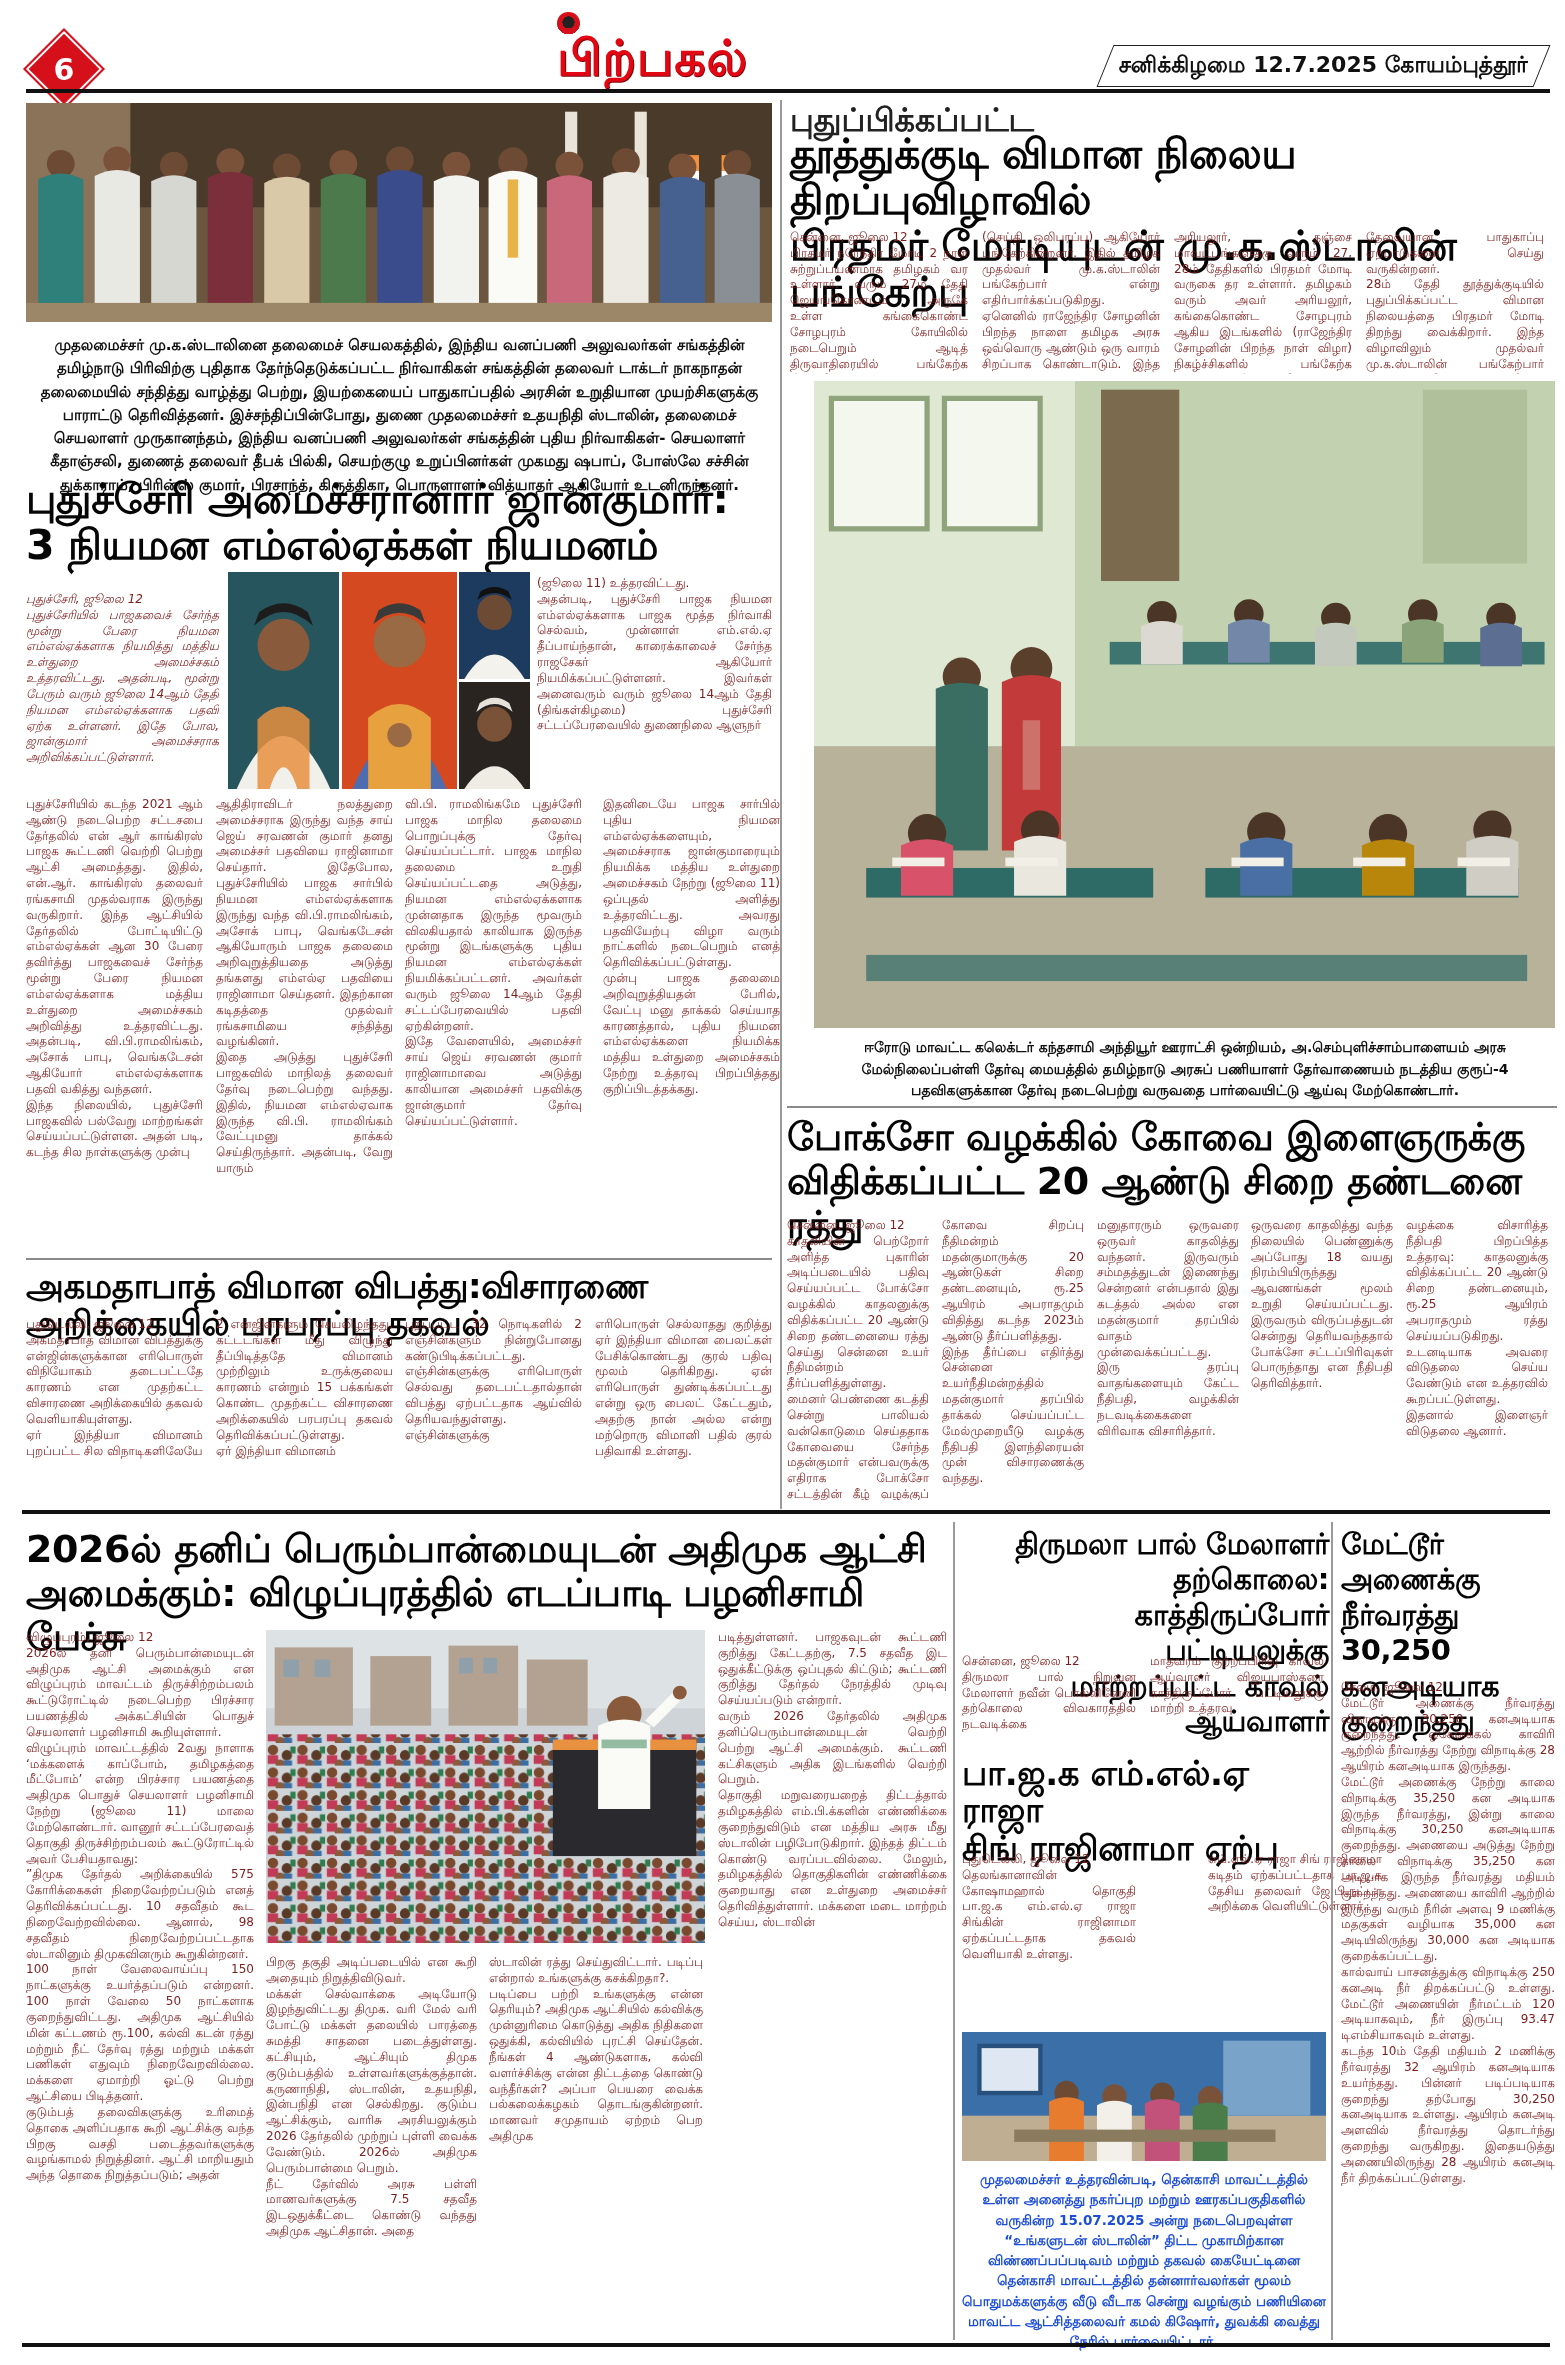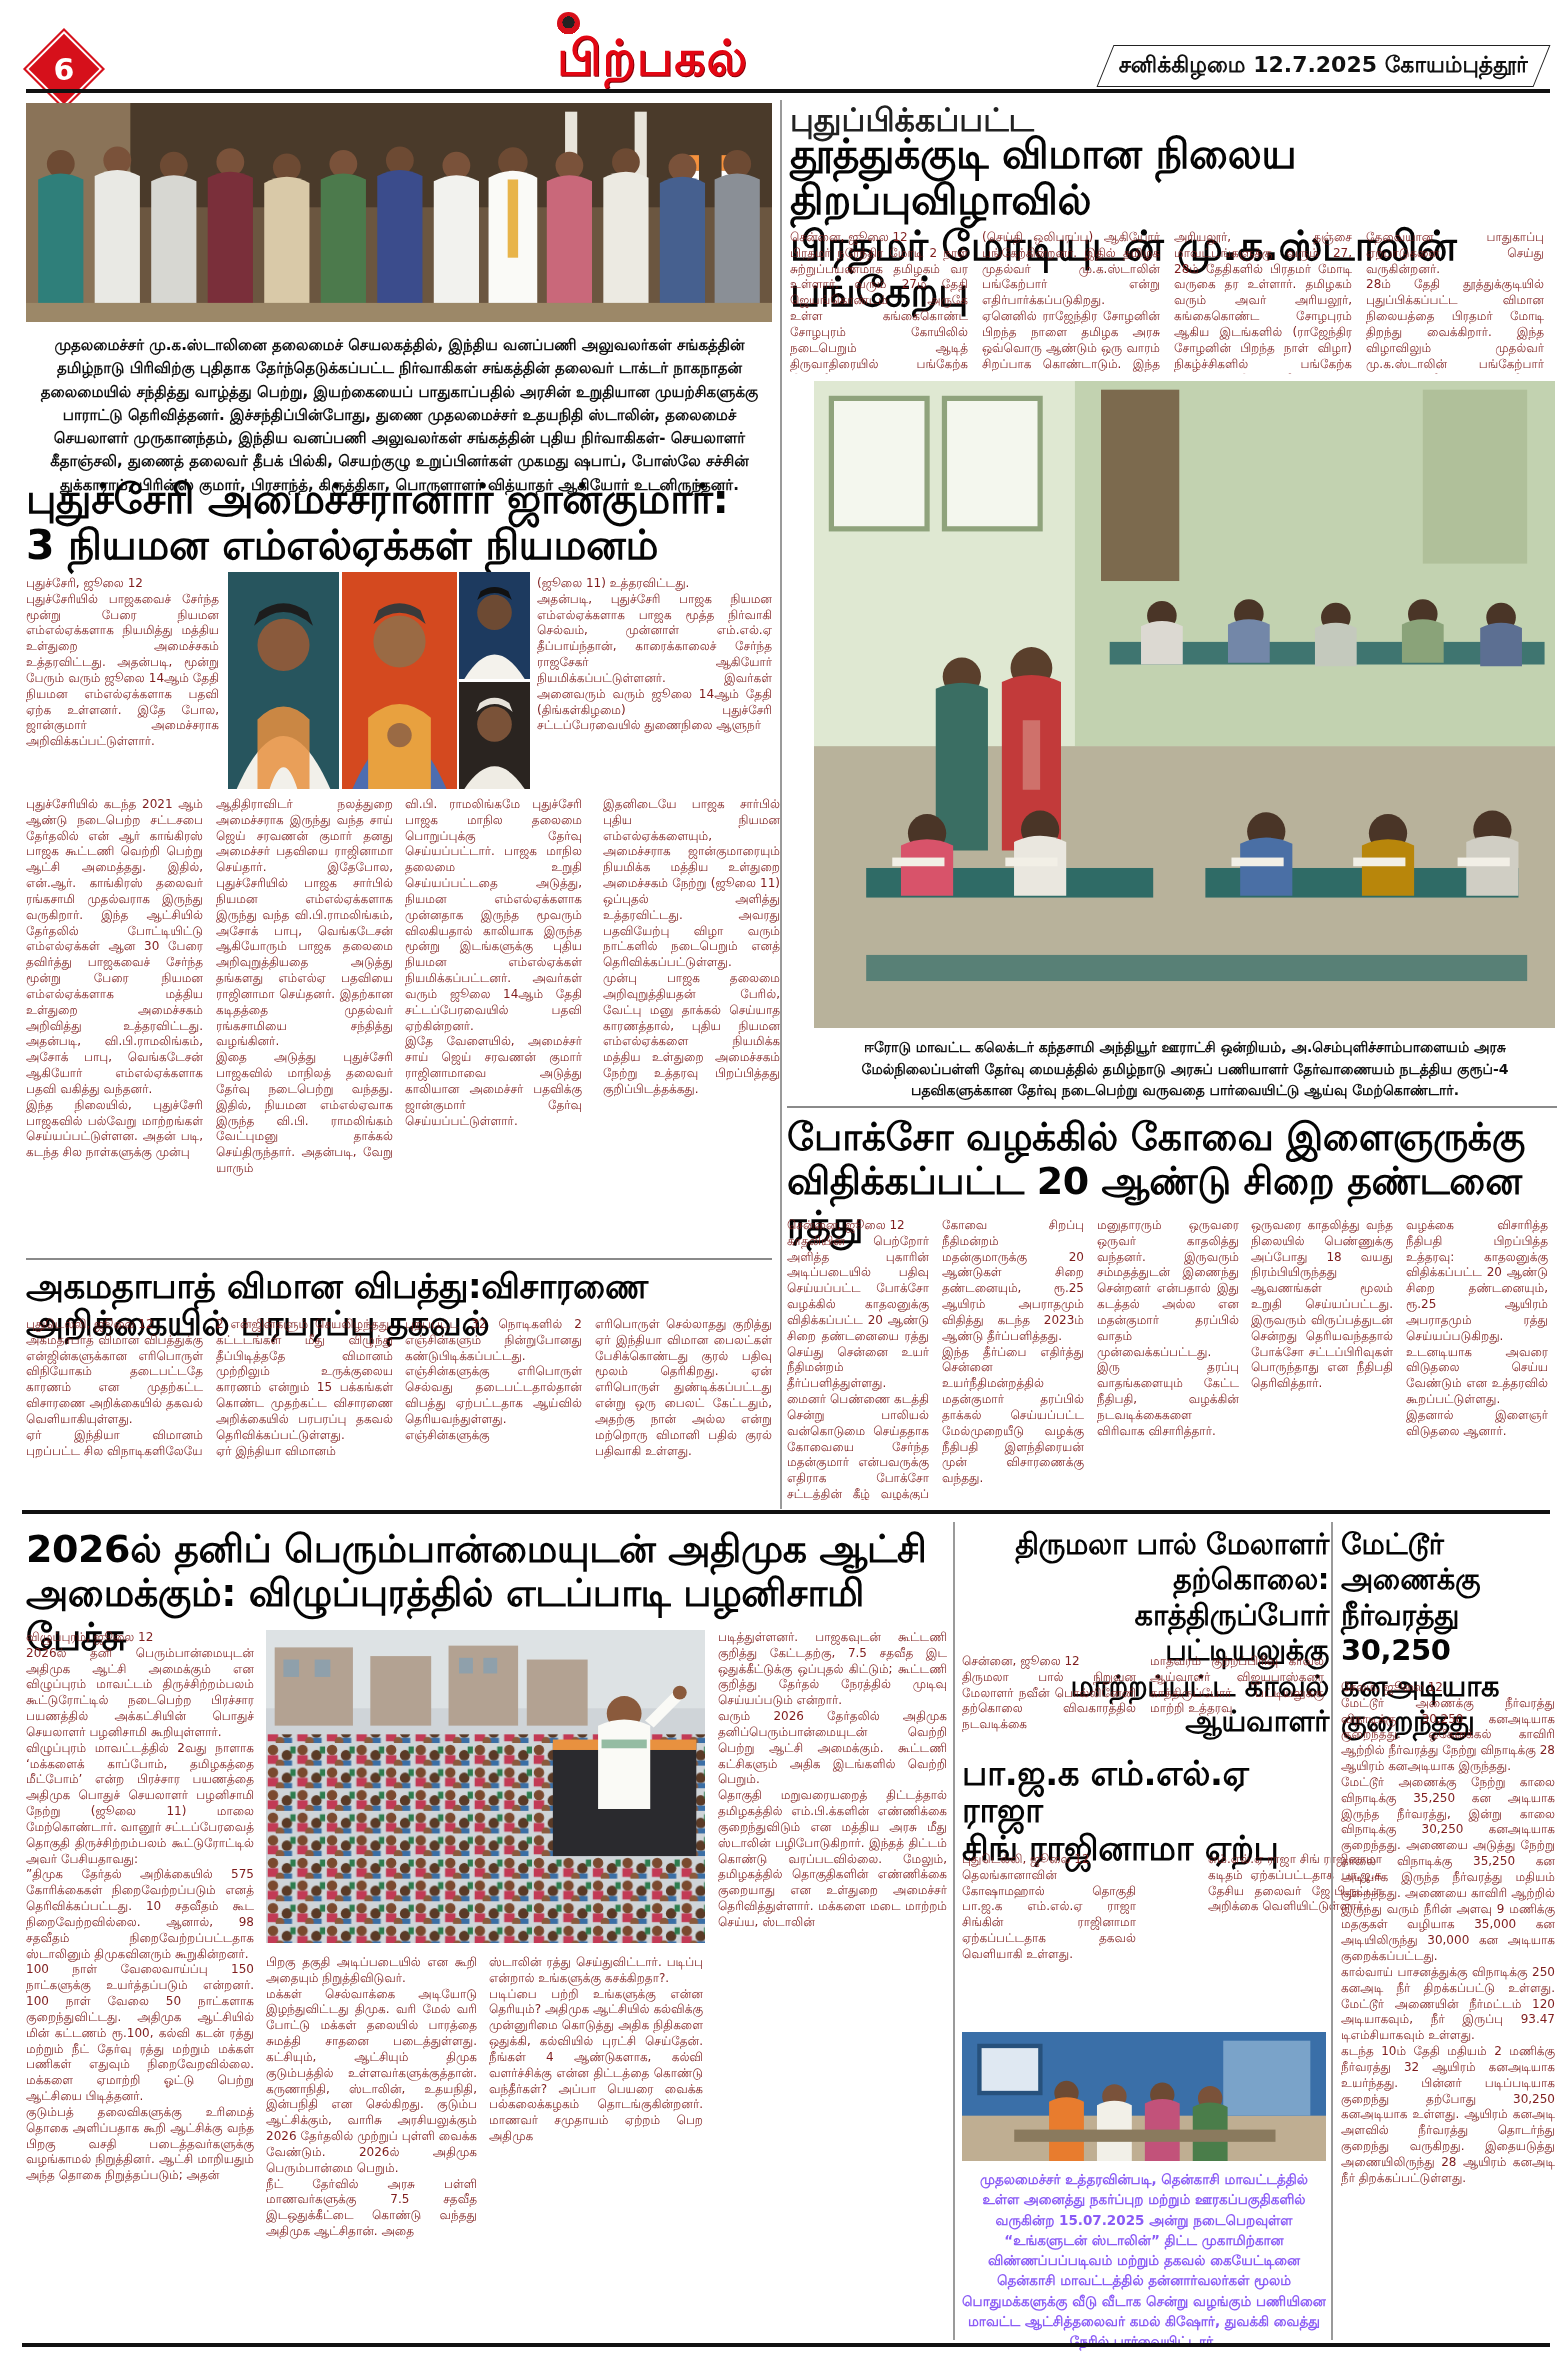--- a/index.html
+++ b/index.html
@@ -24,21 +24,21 @@
 
   
   .kicker{font-size:32px;font-weight:700;color:#222;}
   .headline{font-weight:900;color:#050505;white-space:pre-line;letter-spacing:-0.4px;}
   .h-xl{font-size:41px;line-height:1.12;}
   .h-lg{font-size:38px;line-height:1.16;}
   .h-md{font-size:34px;line-height:1.1;}
   .h-sm{font-size:29px;line-height:1.22;}
   .col{font-size:12px;line-height:1.32;text-align:justify;white-space:pre-line;overflow:hidden;color:#7f1d1d;}
   .caption{font-size:15px;line-height:1.55;font-weight:600;text-align:center;white-space:pre-line;color:#101010;}
-  .caption-sm{font-size:13.5px;line-height:1.5;font-weight:600;text-align:center;white-space:pre-line;color:#8b5cf6;}
+  .caption-sm{font-size:13.5px;line-height:1.5;font-weight:600;text-align:center;white-space:pre-line;color:#1d4ed8;}
 
   .photo{overflow:hidden;background:#777;}
   .photo svg{display:block;width:100%;height:100%;}
   .portrait-grid{display:grid;grid-template-columns:111px 115px 71px;gap:2.6px;}
   .portrait-grid .stack{display:grid;grid-template-rows:1fr 1fr;gap:2.6px;}
 </style>
 </head>
 <body>
 
 <div id="page">
@@ -128,21 +128,21 @@
             <path d="M-26 18 Q0 4 26 18 L26 182 L-26 182 Z" fill="#8a8f96"></path>
           </g>
       </g>
       <rect y="230" width="858" height="22" fill="#9c8868"></rect>
     </svg>
   </div>
   <div class="abs caption" style="left:35px;top:334px;width:729px;height:136px;">முதலமைச்சர் மு.க.ஸ்டாலினை தலைமைச் செயலகத்தில், இந்திய வனப்பணி அலுவலர்கள் சங்கத்தின் தமிழ்நாடு பிரிவிற்கு புதிதாக தேர்ந்தெடுக்கப்பட்ட நிர்வாகிகள் சங்கத்தின் தலைவர் டாக்டர் நாகநாதன் தலைமையில் சந்தித்து வாழ்த்து பெற்று, இயற்கையைப் பாதுகாப்பதில் அரசின் உறுதியான முயற்சிகளுக்கு பாராட்டு தெரிவித்தனர். இச்சந்திப்பின்போது, துணை முதலமைச்சர் உதயநிதி ஸ்டாலின், தலைமைச் செயலாளர் முருகானந்தம், இந்திய வனப்பணி அலுவலர்கள் சங்கத்தின் புதிய நிர்வாகிகள்- செயலாளர் கீதாஞ்சலி, துணைத் தலைவர் தீபக் பில்கி, செயற்குழு உறுப்பினர்கள் முகமது ஷபாப், போஸ்லே சச்சின் துக்காராம், பிரின்ஸ் குமார், பிரசாந்த், கிருத்திகா, பொருளாளர் வித்யாதர் ஆகியோர் உடனிருந்தனர்.</div>
 
   <div class="abs headline h-xl" style="left:26px;top:477px;width:746px;">புதுச்சேரி அமைச்சரானார் ஜான்குமார்:
 3 நியமன எம்எல்ஏக்கள் நியமனம்</div>
-  <div class="abs col" style="left:26px;top:576px;width:193px;height:216px;">புதுச்சேரி, ஜூலை 12
+  <div class="abs col" style="left:26px;top:592px;width:193px;height:216px;font-style:italic;">புதுச்சேரி, ஜூலை 12
 புதுச்சேரியில் பாஜகவைச் சேர்ந்த மூன்று பேரை நியமன எம்எல்ஏக்களாக நியமித்து மத்திய உள்துறை அமைச்சகம் உத்தரவிட்டது. அதன்படி, மூன்று பேரும் வரும் ஜூலை 14ஆம் தேதி நியமன எம்எல்ஏக்களாக பதவி ஏற்க உள்ளனர். இதே போல, ஜான்குமார் அமைச்சராக அறிவிக்கப்பட்டுள்ளார்.</div>
 
   <div class="abs portrait-grid" style="left:228px;top:572px;width:303px;height:217px;">
     <div class="photo" style="height:217px;">
       <svg viewBox="0 0 128 250" preserveAspectRatio="none">
           <rect width="128" height="250" fill="#27555e"></rect>
           <circle cx="64" cy="84" r="30" fill="#8a5a3c"></circle>
           <path d="M30 62 Q64 30 98 62 L92 46 Q64 26 36 46 Z" fill="#1d1d1d"></path>
           <path d="M10 250 Q64 128 118 250 Z" fill="#f2f0ea"></path>
           <path d="M34 170 Q64 140 94 170 L94 250 L80 250 Q64 200 48 250 L34 250 Z" fill="#e8913f" opacity=".85"></path>

